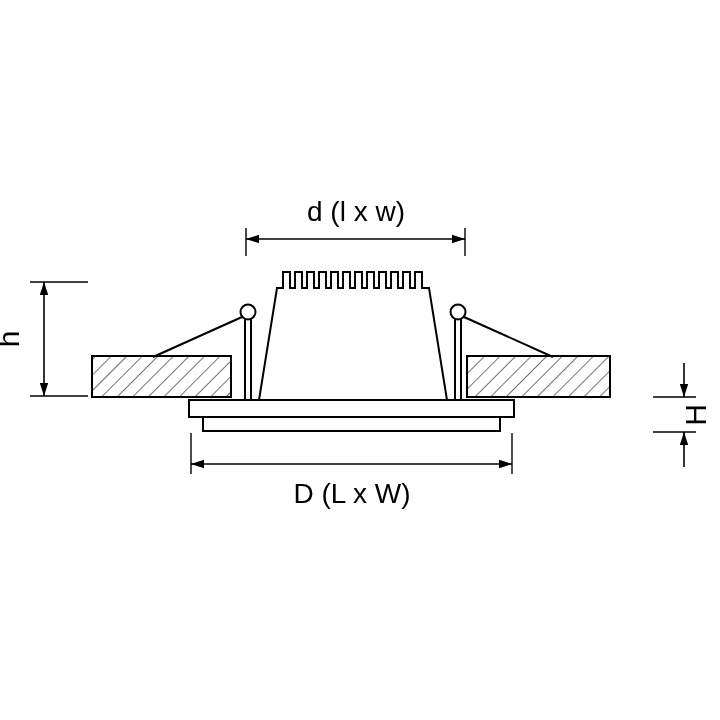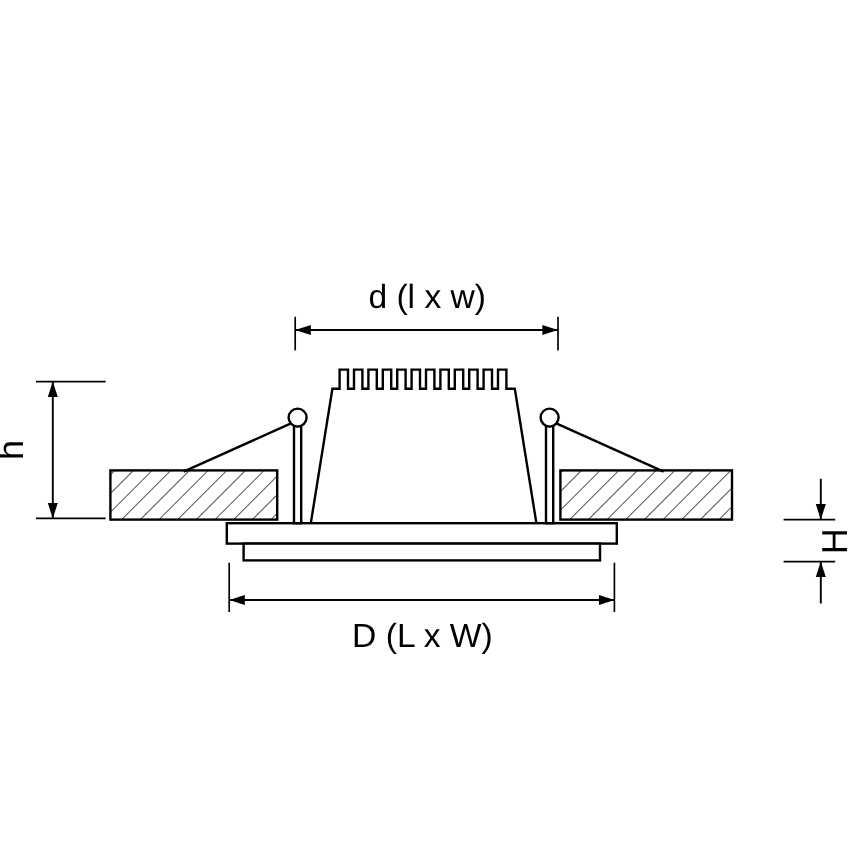--- a/index.html
+++ b/index.html
@@ -1,17 +1,17 @@
 <!DOCTYPE html>
 <html style="--line: #000000; --bg: #ffffff;"><head>
 <meta charset="utf-8">
 <style>
   :root { --line:#000000; --bg:#ffffff; }
   html, body { margin:0; padding:0; background:var(--bg); }
-  .canvas { width:720px; height:536px; background:var(--bg); position:relative; overflow:hidden;margin-top:36px; }
+  .canvas { width:720px; height:536px; background:var(--bg); position:relative; overflow:hidden; }
   svg { display:block; }
   .outline { fill:#ffffff; stroke:var(--line); stroke-width:2; }
   .hatched { fill:url(#hatch); stroke:var(--line); stroke-width:2; }
   .stroke2 { fill:none; stroke:var(--line); stroke-width:2; }
   .dimline { fill:none; stroke:var(--line); stroke-width:1.6; }
   .extline { fill:none; stroke:var(--line); stroke-width:1.4; }
   .hatch-line { stroke:var(--line); stroke-width:1.1; }
   .arrowhead { fill:var(--line); }
   .dim-label { font-family:"Liberation Sans", sans-serif; font-size:28px; fill:var(--line); }
   .dim-label-side { font-family:"Liberation Sans", sans-serif; font-size:30px; fill:var(--line); }

